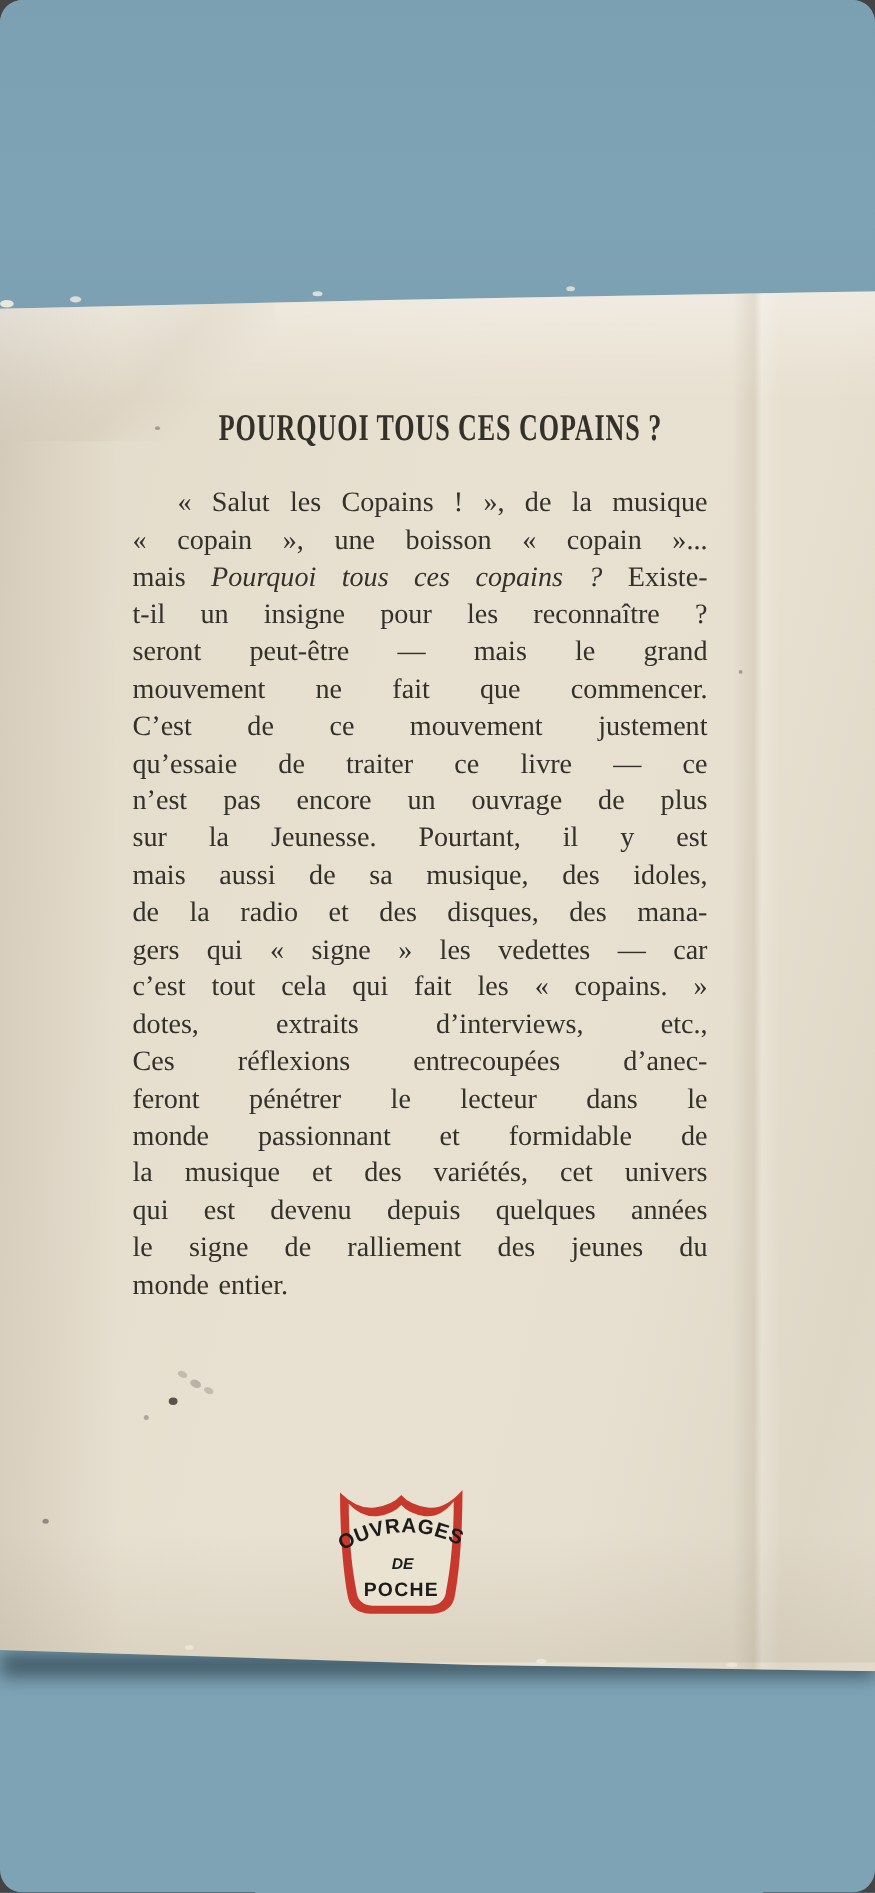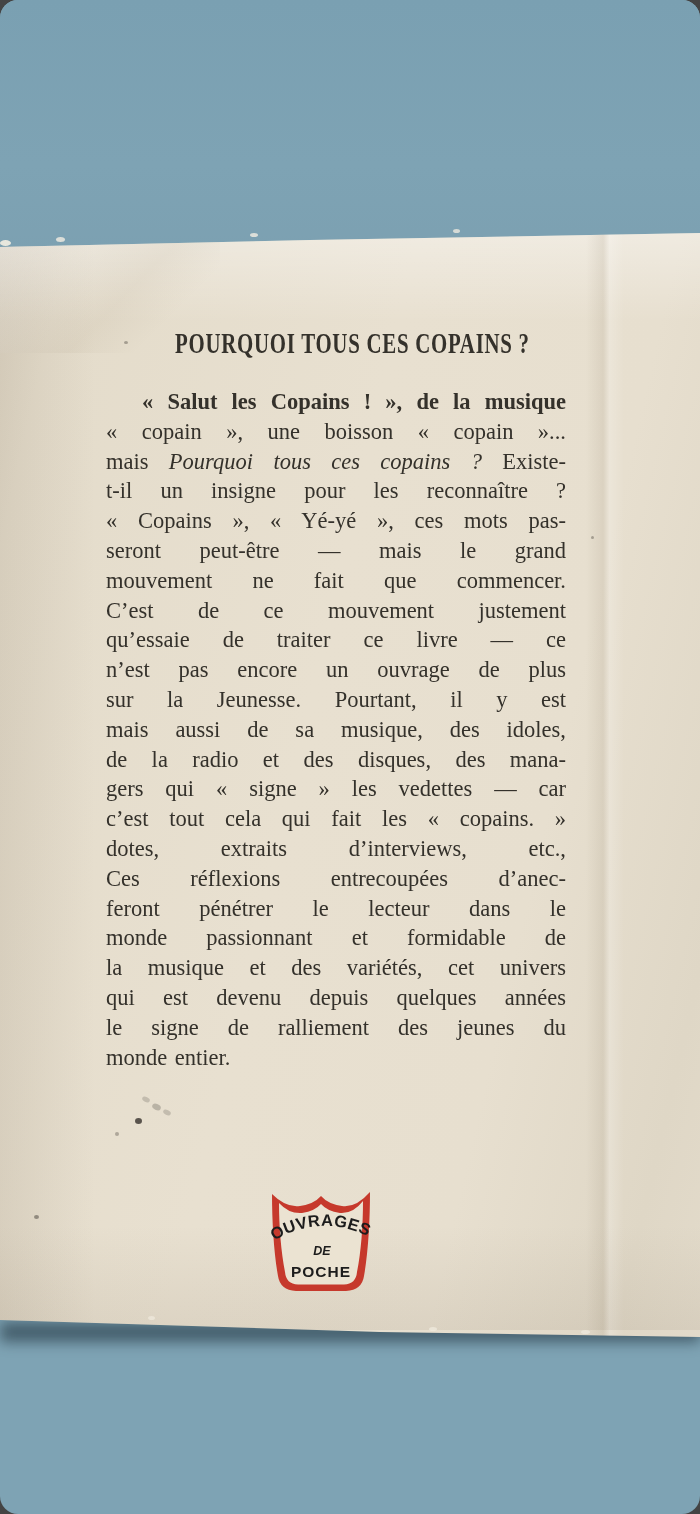--- a/index.html
+++ b/index.html
@@ -30,21 +30,21 @@
   .title{
     display:inline-block;font-weight:700;font-size:29px;letter-spacing:1px;
     transform:scale(.72,1.04);transform-origin:center top;color:var(--ink,#34312b);
   }
 
   .body{
     position:absolute;left:106px;top:387px;width:460px;
     font-size:22.5px;line-height:29.8px;color:var(--ink,#34312b);
   }
   .line{text-align:justify;text-align-last:justify;word-spacing:2px;}
-  .line.first{padding-left:36px;font-weight:bold;}
+  .line.first{padding-left:36px;}
   .line.last{text-align-last:left;}
   .it{font-style:italic;}
 
   .mark{position:absolute;border-radius:50%;background:#45403a;}
   .m-title{left:124px;top:341px;width:4px;height:3px;opacity:.4;}
   .m-bullet{left:135px;top:1118px;width:7px;height:6px;opacity:.88;}
   .m-faint{left:115px;top:1132px;width:4px;height:4px;opacity:.35;}
   .m-sm1{left:142px;top:1097px;width:8px;height:5px;opacity:.22;transform:rotate(25deg);}
   .m-sm2{left:152px;top:1104px;width:9px;height:6px;opacity:.28;transform:rotate(25deg);}
   .m-sm3{left:163px;top:1110px;width:8px;height:5px;opacity:.22;transform:rotate(25deg);}
@@ -81,21 +81,20 @@
 
     <div class="title-wrap">
       <span class="title">POURQUOI TOUS CES COPAINS ?</span>
     </div>
 
     <div class="body">
         <div class="line first"><span>« Salut les Copains ! », de la musique</span></div>
         <div class="line"><span>« copain », une boisson « copain »...</span></div>
         <div class="line"><span>mais </span><span class="it">Pourquoi tous ces copains ?</span><span> Existe-</span></div>
         <div class="line"><span>t-il un insigne pour les reconnaître ?</span></div>
-        <div class="line"><span>« Copains », « Yé-yé », ces mots pas-</span></div>
         <div class="line"><span>seront peut-être — mais le grand</span></div>
         <div class="line"><span>mouvement ne fait que commencer.</span></div>
         <div class="line"><span>C’est de ce mouvement justement</span></div>
         <div class="line"><span>qu’essaie de traiter ce livre — ce</span></div>
         <div class="line"><span>n’est pas encore un ouvrage de plus</span></div>
         <div class="line"><span>sur la Jeunesse. Pourtant, il y est</span></div>
         <div class="line"><span>mais aussi de sa musique, des idoles,</span></div>
         <div class="line"><span>de la radio et des disques, des mana-</span></div>
         <div class="line"><span>gers qui « signe » les vedettes — car</span></div>
         <div class="line"><span>c’est tout cela qui fait les « copains. »</span></div>

